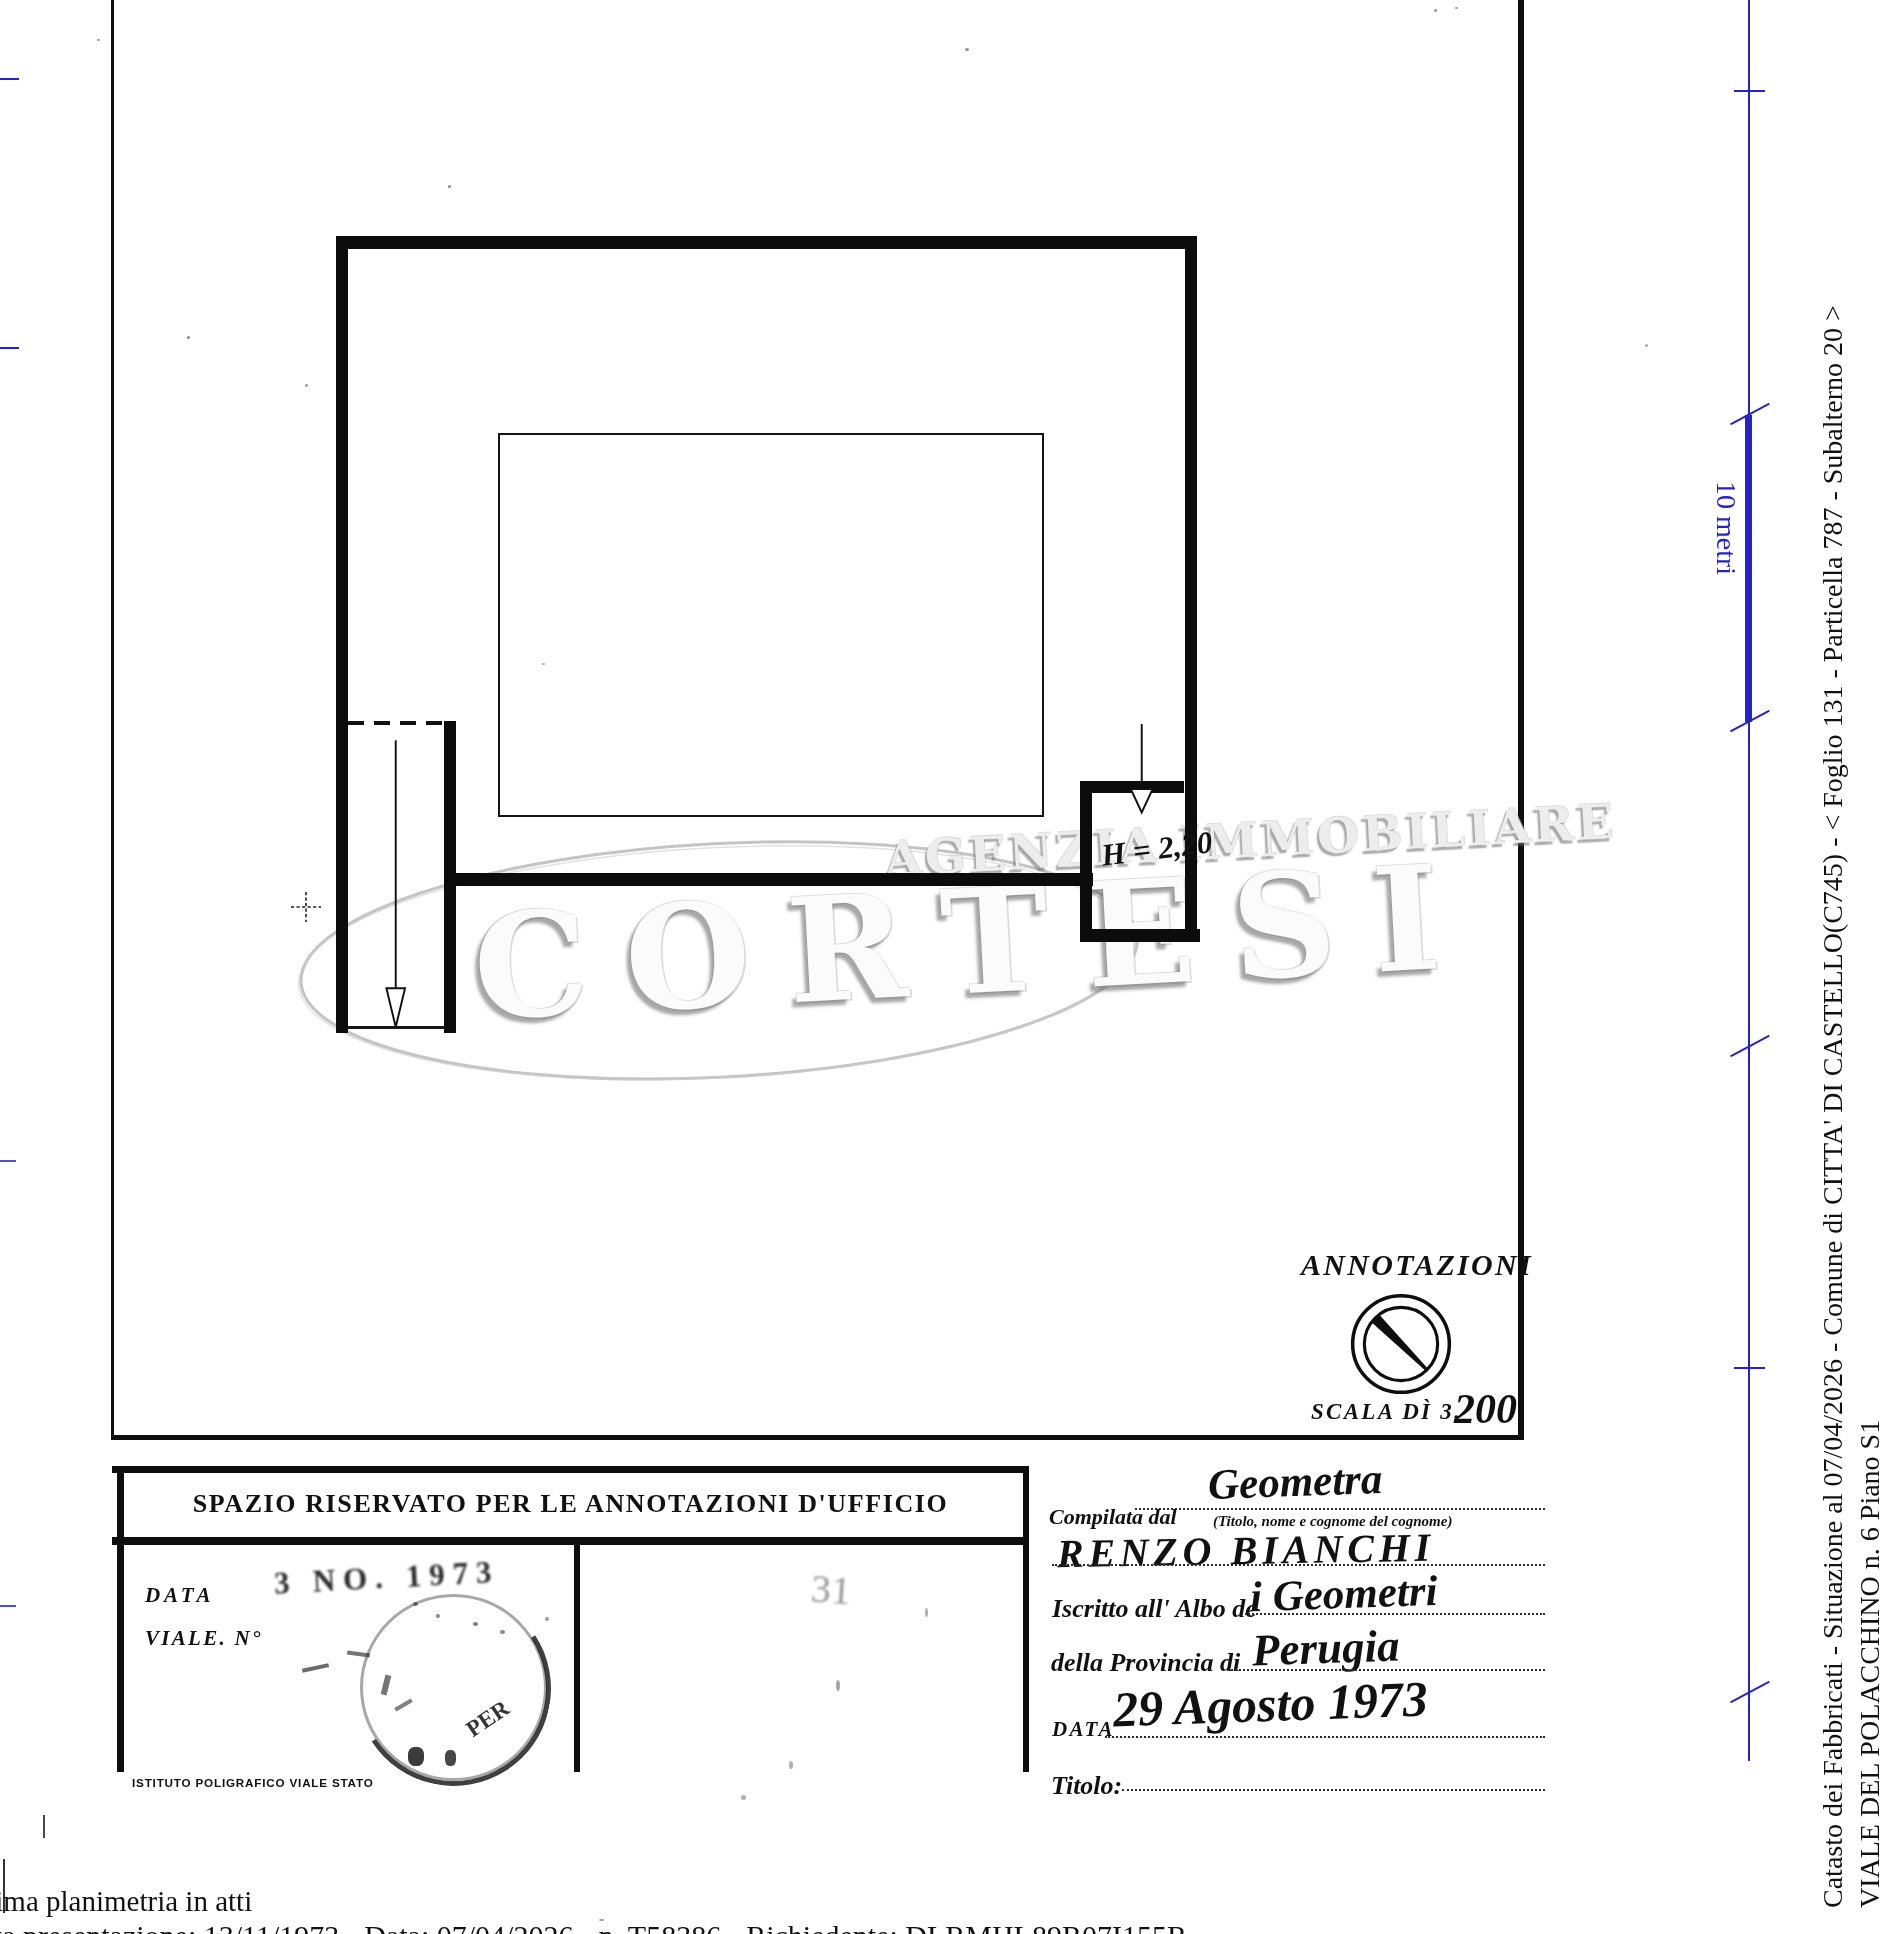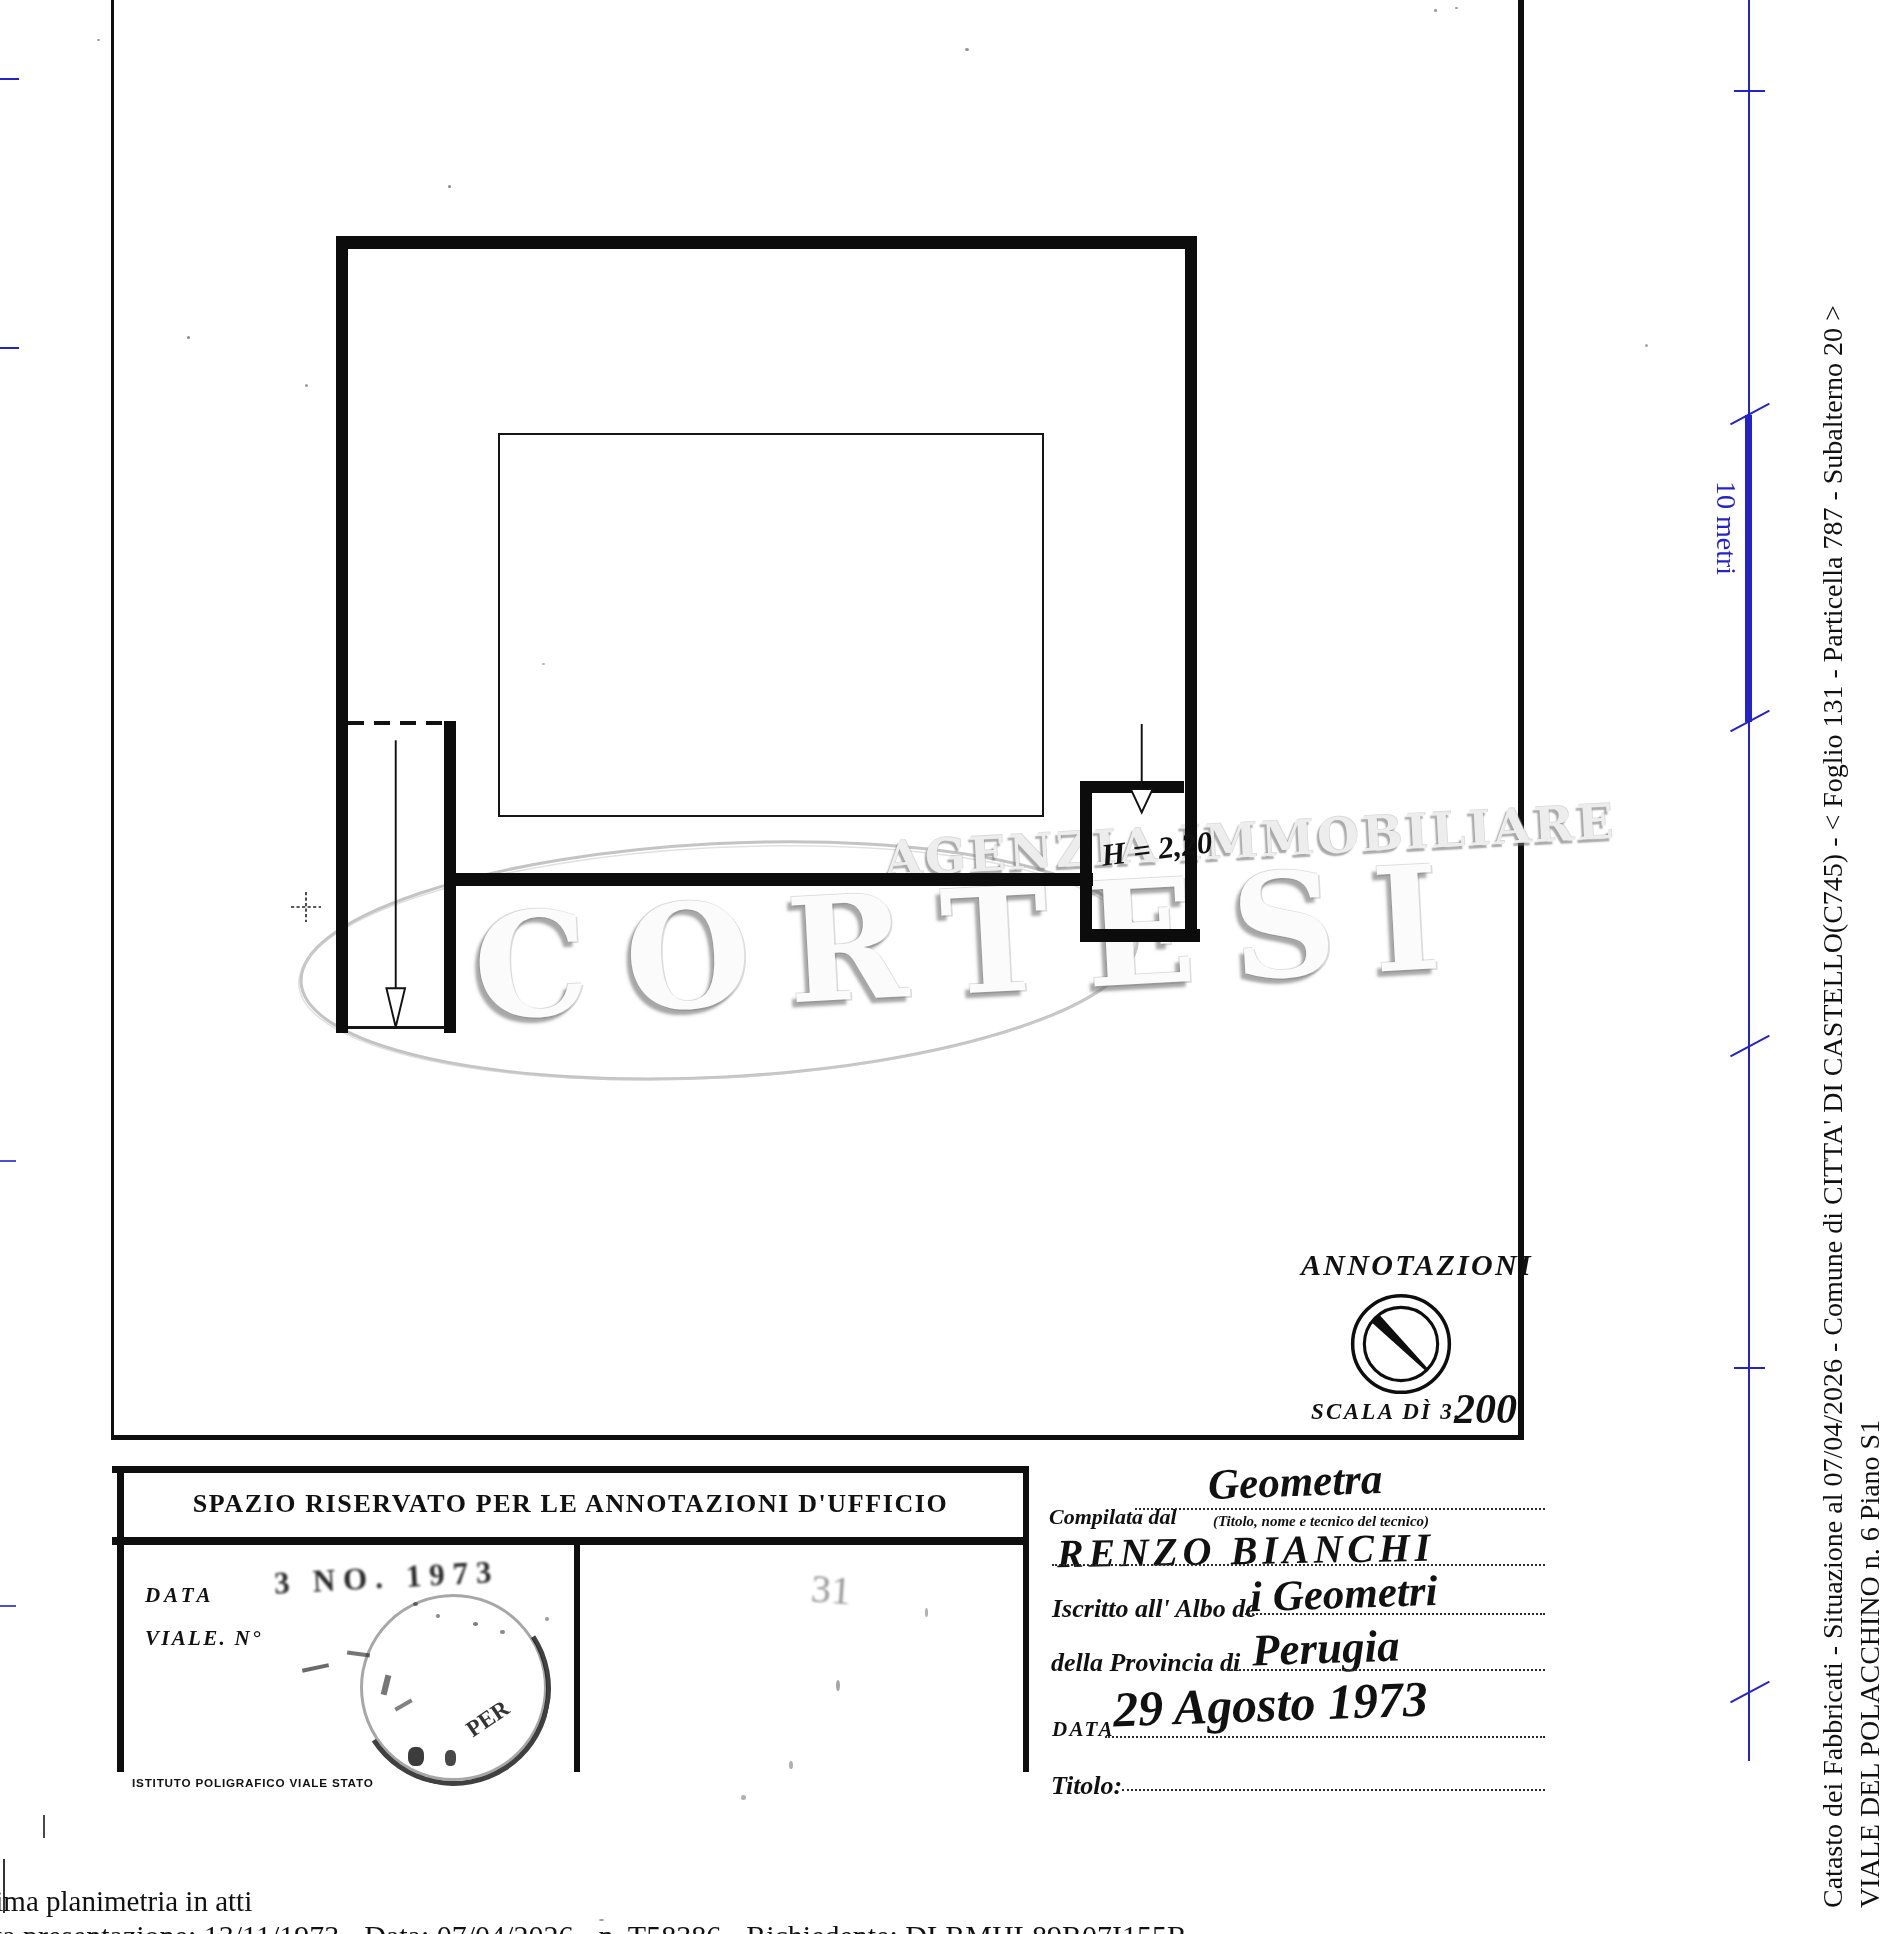--- a/index.html
+++ b/index.html
@@ -120,21 +120,21 @@
   <div class="speck" style="left:836px;top:1680px;width:3.9px;height:11px;opacity:.45;"></div>
   <div class="speck" style="left:789px;top:1761px;width:3.9px;height:7.8px;opacity:.4;"></div>
   <div class="speck" style="left:741px;top:1795px;width:4.7px;height:4.7px;opacity:.4;"></div>
   <div class="speck" style="left:925px;top:1608px;width:3.1px;height:9.3px;opacity:.4;"></div>
 
   <div class="abs" style="left:132px;top:1776px;font-size:11.7px;font-weight:bold;letter-spacing:0.8px;font-family:'Liberation Sans',sans-serif;z-index:4;">ISTITUTO POLIGRAFICO VIALE STATO</div>
 
   <div class="abs printed" style="left:1049px;top:1480px;font-size:22px;z-index:4;margin-top:24px;">Compilata dal</div>
   <div class="abs hand" style="left:1208px;top:1457px;font-size:43px;transform:rotate(-2deg);z-index:4;">Geometra</div>
   <div class="dotted" style="left:1135px;top:1508px;width:410px;"></div>
-  <div class="abs printed" style="left:1213px;top:1513px;font-size:15px;z-index:4;">(Titolo, nome e tecnico del tecnico)</div>
+  <div class="abs printed" style="left:1213px;top:1513px;font-size:15px;z-index:4;">(Titolo, nome e cognome del cognome)</div>
   <div class="abs hand" style="left:1057px;top:1527px;font-size:40px;letter-spacing:4.7px;transform:rotate(-1deg);z-index:4;">RENZO BIANCHI</div>
   <div class="dotted" style="left:1052px;top:1564px;width:493px;"></div>
   <div class="abs printed" style="left:1052px;top:1594px;font-size:26px;z-index:4;">Iscritto all' Albo de</div>
   <div class="abs hand" style="left:1250px;top:1569px;font-size:43px;transform:rotate(-2deg);z-index:4;">i Geometri</div>
   <div class="dotted" style="left:1245px;top:1613px;width:300px;"></div>
   <div class="abs printed" style="left:1051px;top:1648px;font-size:26px;z-index:4;">della Provincia di</div>
   <div class="abs hand" style="left:1252px;top:1622px;font-size:45px;transform:rotate(-2deg);z-index:4;">Perugia</div>
   <div class="dotted" style="left:1227px;top:1669px;width:318px;"></div>
   <div class="abs printed" style="left:1052px;top:1717px;font-size:21px;font-weight:bold;letter-spacing:2.3px;z-index:4;">DATA</div>
   <div class="abs hand" style="left:1113px;top:1675px;font-size:50px;transform:rotate(-2deg);z-index:4;">29 Agosto 1973</div>

